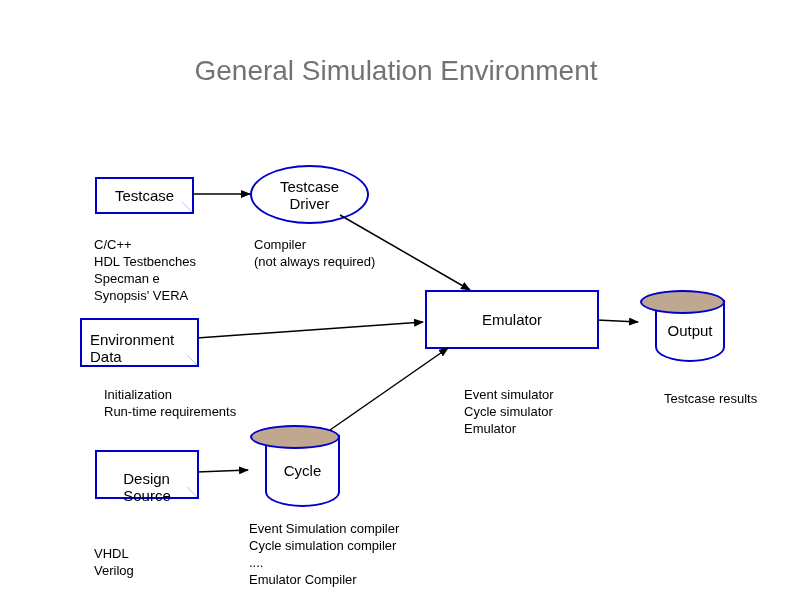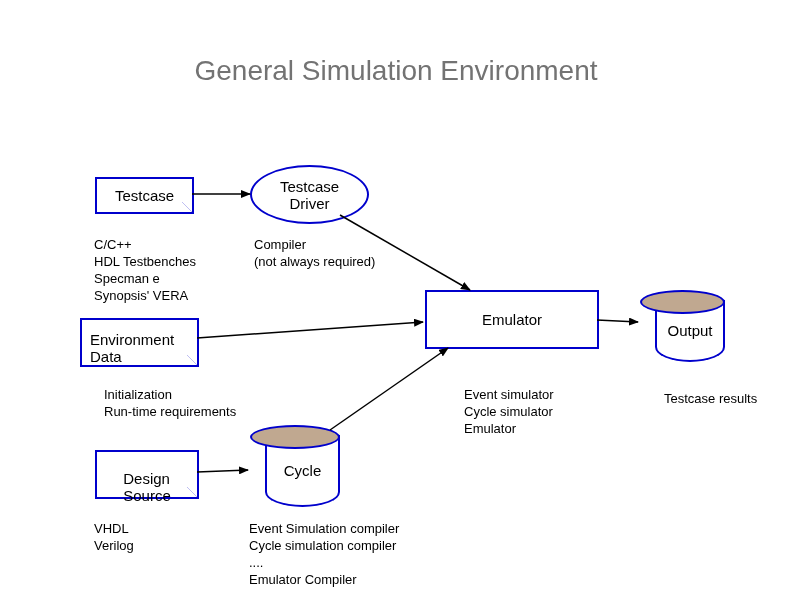--- a/index.html
+++ b/index.html
@@ -159,21 +159,21 @@
 Source</span>
 </div>
 
 <div class="cyl" style="left:250px; top:425px; width:90px; height:80px;">
   <div class="cyl-body" style="top:10px; height:70px;">
     <span>Cycle</span>
   </div>
   <div class="cyl-top" style="top:0; height:20px;"></div>
 </div>
 
-<div class="label" style="left:75px; top:521px; white-space:pre-line;">VHDL
+<div class="label" style="left:75px; top:546px; white-space:pre-line;">VHDL
 Verilog</div>
 
 <div class="label" style="left:230px; top:521px; white-space:pre-line;">Event Simulation compiler
 Cycle simulation compiler
 ....
 Emulator Compiler</div>
 
 <svg width="792" height="612" style="position:absolute; left:0; top:0; pointer-events:none;">
   <defs>
     <marker id="arr" markerWidth="10" markerHeight="8" refX="9" refY="4" orient="auto" markerUnits="userSpaceOnUse">

